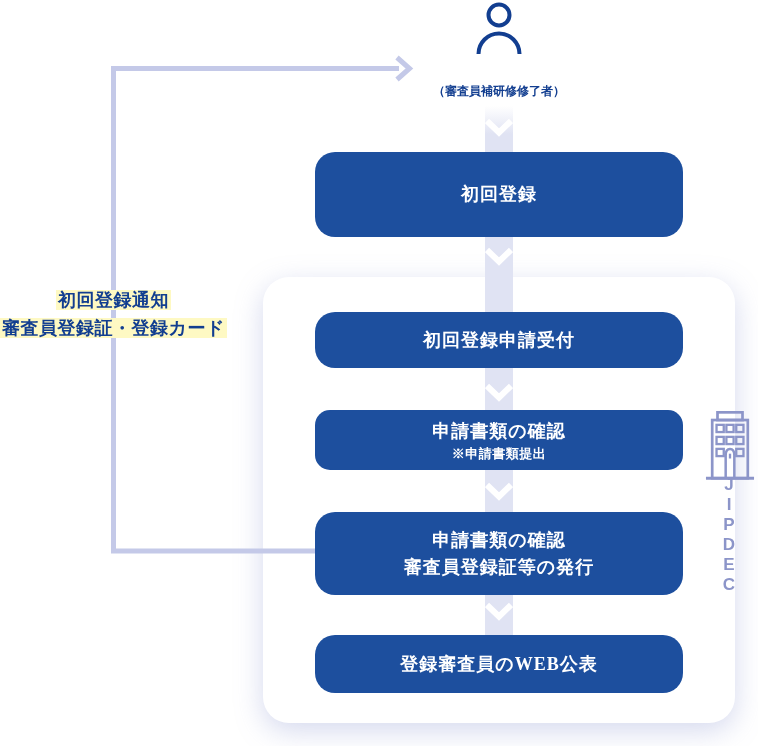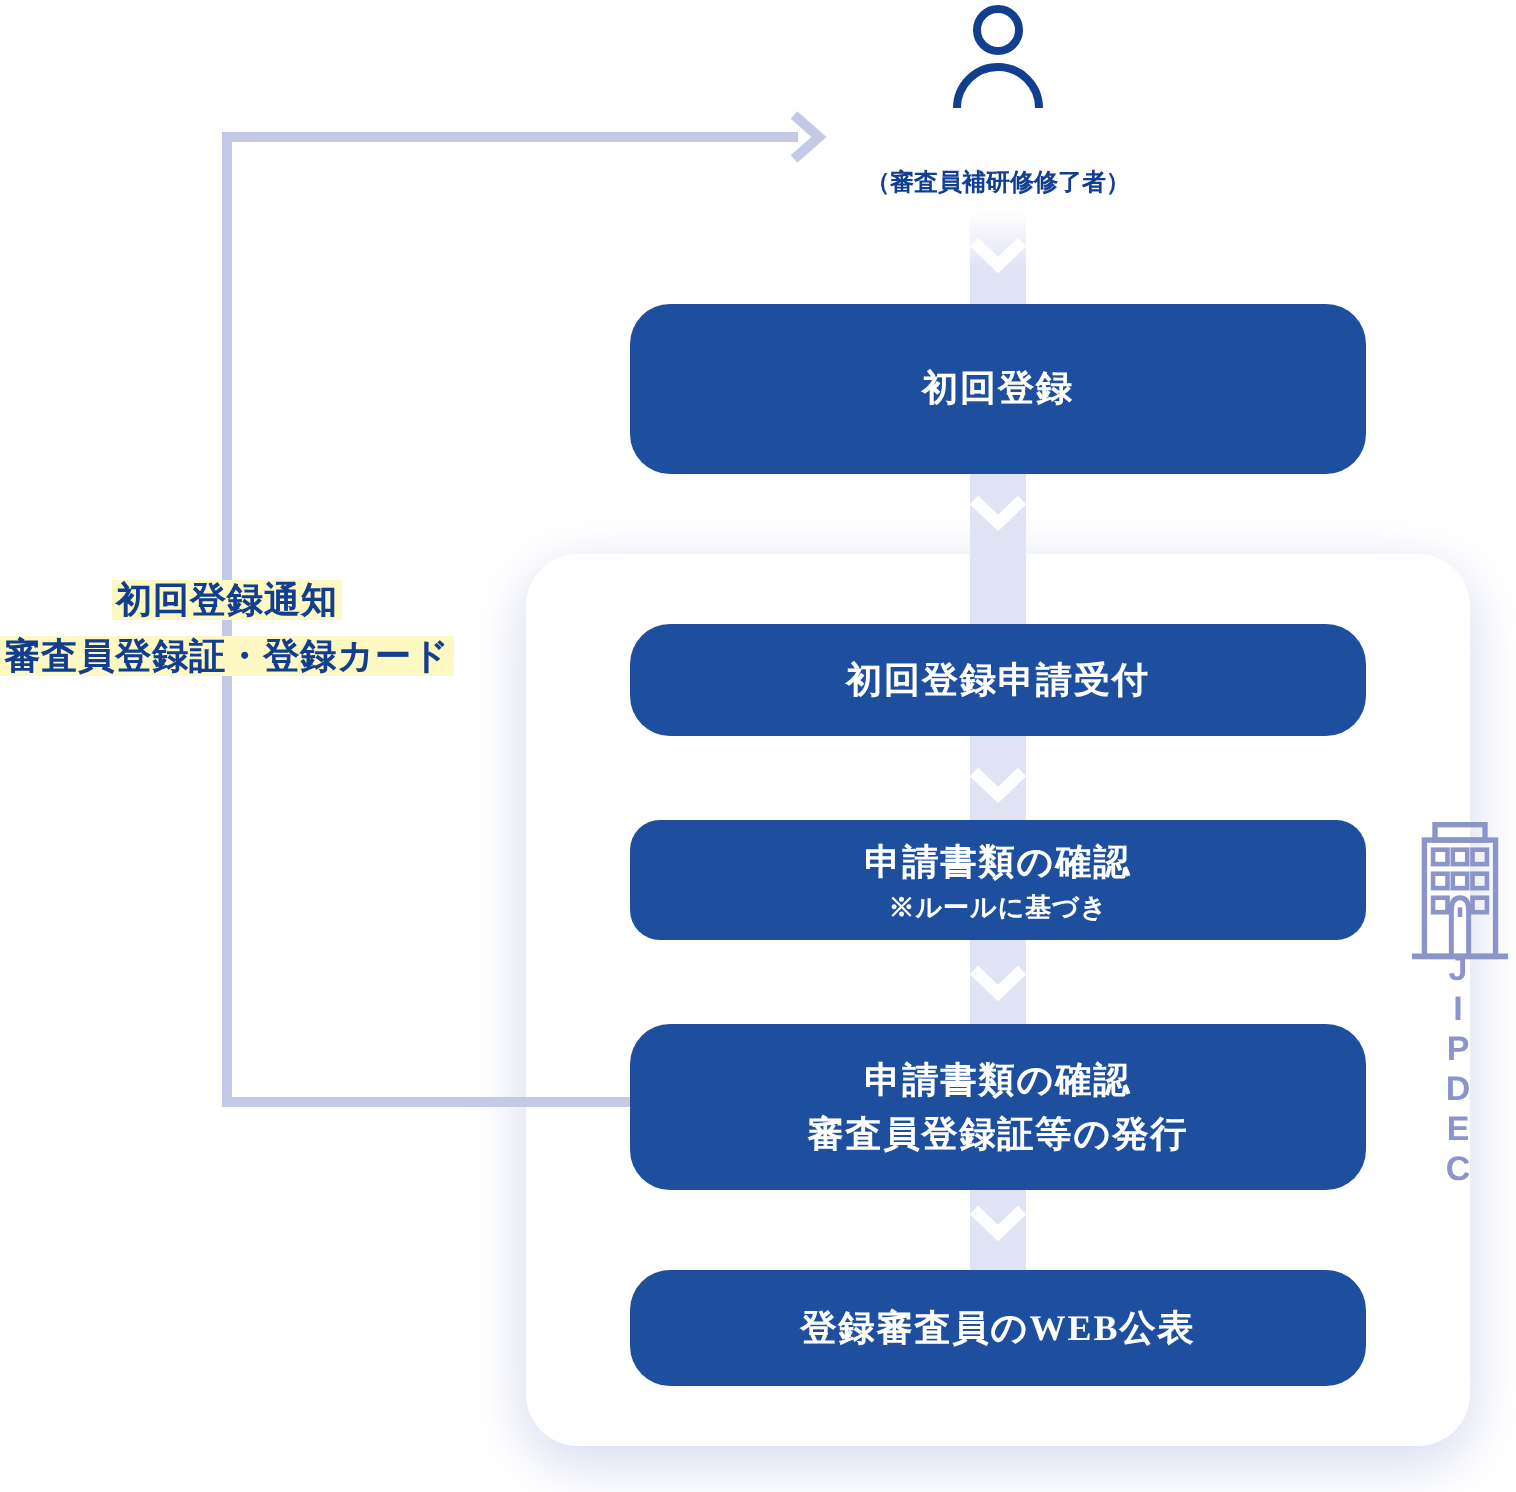--- a/index.html
+++ b/index.html
@@ -99,21 +99,21 @@
   </div>
 
   <div class="step step-1">
     <span>初回登録</span>
   </div>
   <div class="step step-2">
     <span>初回登録申請受付</span>
   </div>
   <div class="step step-3">
     <span>申請書類の確認</span>
-    <span class="note">※ルールに基づき</span>
+    <span class="note">※申請書類提出</span>
   </div>
   <div class="step step-4">
     <span>申請書類の確認</span>
     <span>審査員登録証等の発行</span>
   </div>
   <div class="step step-5">
     <span>登録審査員のWEB公表</span>
   </div>
 
   <svg class="org-icon" viewBox="0 0 52 74">

